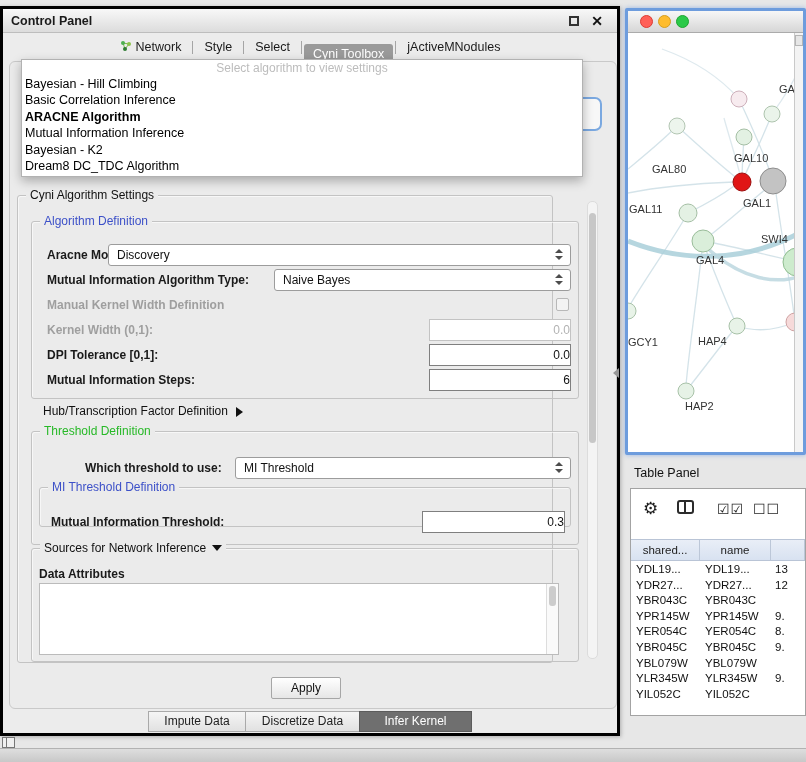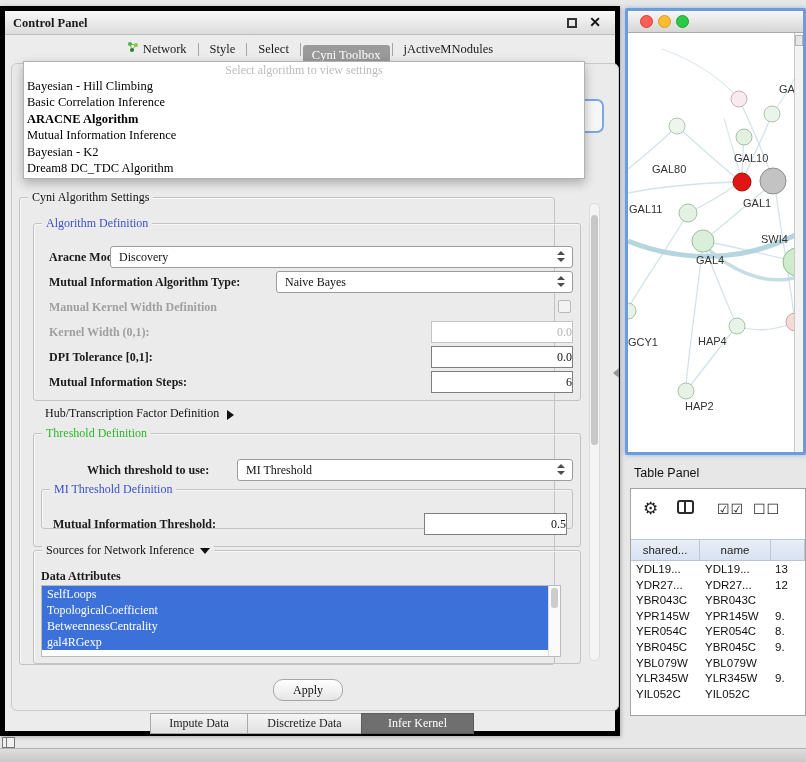--- a/index.html
+++ b/index.html
@@ -1,20 +1,20 @@
 <!DOCTYPE html>
 <html><head>
 <meta charset="utf-8">
 <style>
   * { margin:0; padding:0; box-sizing:border-box; }
   html,body { width:806px; height:762px; }
   body { position:relative; background:#e7e7e7; font-family:"Liberation Sans", sans-serif; overflow:hidden; color:#111; }
 
   
-  .cp-window { position:absolute; left:0; top:6px; width:620px; height:730px; background:#ececec; border:5px solid #000000; box-shadow:1px 1px 4px rgba(0,0,0,.25);font-family:Liberation Serif, serif; }
+  .cp-window { position:absolute; left:0; top:6px; width:620px; height:730px; background:#ececec; border:3px solid #000000; box-shadow:1px 1px 4px rgba(0,0,0,.25); }
   .cp-titlebar { position:absolute; left:0; top:0; right:0; height:24px; background:linear-gradient(#f8f8f8,#dcdcdc); border-bottom:1px solid #bdbdbd; }
   .cp-title { position:absolute; left:8px; top:0; line-height:24px; font-size:12.5px; font-weight:bold; color:#1a1a1a; }
   .cp-float { position:absolute; right:38px; top:7px; width:10px; height:10px; border:2px solid #333; background:transparent; }
   .cp-close { position:absolute; right:14px; top:0; line-height:24px; font-size:14px; font-weight:bold; color:#111; }
 
   .cp-tabs { position:absolute; left:0; right:0; top:26px; height:24px; display:flex; justify-content:center; align-items:center; }
   .cp-tab { font-size:12.5px; color:#1a1a1a; padding:3px 9px; white-space:nowrap; display:flex; align-items:center; gap:4px;justify-content:space-between; }
   .cp-tab.sel { background:#9a9a9a; color:#fff; border-radius:3px;margin-top:13px; }
   .tab-sep { width:1px; height:13px; background:#a5a5a5; margin:0 2px; }
 
@@ -57,21 +57,21 @@
   
   .set-scroll { position:absolute; left:584px; top:192px; width:11px; height:458px; background:#f4f4f4; border:1px solid #dcdcdc; border-radius:5px; }
   .set-thumb { position:absolute; left:1px; top:11px; width:7px; height:230px; background:#c7c7c7; border-radius:4px; }
 
   
   .attr-list { position:absolute; left:36px; top:574px; width:520px; height:72px; background:#fff; border:1px solid #bbb; overflow:hidden; }
   .attr-item { height:16px; line-height:16px; font-size:12px; color:#fff; background:#3c71d9; padding-left:5px; width:calc(100% - 12px); white-space:nowrap; }
   .attr-scroll { position:absolute; right:0; top:0; bottom:0; width:12px; background:#fafafa; border-left:1px solid #ddd; }
   .attr-thumb { position:absolute; left:2px; top:2px; width:7px; height:20px; background:#cccccc; border-radius:3px; }
 
-  .btn-apply { position:absolute; left:268px; top:668px; width:70px; height:22px; background:linear-gradient(#ffffff,#e6e6e6); border:1px solid #a6a6a6; border-radius:10px; text-align:center; font-size:12px; line-height:20px; color:#111; }
+  .btn-apply { position:absolute; left:268px; top:668px; width:70px; height:22px; background:linear-gradient(#ffffff,#e6e6e6); border:1px solid #a6a6a6; border-radius:2px; text-align:center; font-size:12px; line-height:20px; color:#111; }
 
   .btab { position:absolute; top:702px; height:21px; border:1px solid #a9a9a9; background:linear-gradient(#f5f5f5,#e1e1e1); font-size:12px; line-height:19px; text-align:center; color:#222; }
   .btab.sel { background:#6f6f6f; color:#fff; border-color:#5c5c5c; }
 
   
   .nv { position:absolute; left:625px; top:8px; width:181px; height:447px; border:3px solid #6d9cdd; border-radius:2px; background:#fff; overflow:hidden; box-shadow:0 0 5px rgba(90,140,220,.55); }
   .nv-tb { height:22px; background:linear-gradient(#f7f7f7,#d6d6d6); border-bottom:1px solid #ababab; position:relative; }
   .tl { position:absolute; top:4px; width:13px; height:13px; border-radius:50%; }
   .tl.red { left:12px; background:#ff5f57; border:1px solid #dd3b33; }
   .tl.yel { left:30px; background:#febc2e; border:1px solid #d69e1f; }
@@ -214,36 +214,30 @@
     <span class="spin">
         <i class="up"></i>
         <i class="dn"></i>
       </span>
   </div>
 
   <div class="gb" style="left:36px; top:478px; width:532px; height:40px;">
     <span class="gb-title blue">MI Threshold Definition</span>
   </div>
   <span class="lbl" style="left:48px; top:505px;">Mutual Information Threshold:</span>
-  <div class="tfield" style="left:419px; top:502px; width:143px;">0.5</div>
+  <div class="tfield" style="left:419px; top:502px; width:143px;">0.3</div>
 
   <div class="gb" style="left:28px; top:539px; width:548px; height:114px;">
     <span class="gb-title">
       <span>Sources for Network Inference</span>
       <span class="tri-down"></span>
     </span>
   </div>
   <span class="lbl" style="left:36px; top:557px;">Data Attributes</span>
   <div class="attr-list">
-    <div id="attr-items">
-        <div class="attr-item" style="background: rgb(60, 113, 217);">SelfLoops</div>
-        <div class="attr-item" style="background: rgb(60, 113, 217);">TopologicalCoefficient</div>
-        <div class="attr-item" style="background: rgb(60, 113, 217);">BetweennessCentrality</div>
-        <div class="attr-item" style="background: rgb(60, 113, 217);">gal4RGexp</div>
-      </div>
     <div class="attr-scroll">
         <div class="attr-thumb"></div>
       </div>
   </div>
 
   <div class="btn-apply">Apply</div>
 
   <div id="bottom-tabs">
       <div class="btab" style="left: 145px; width: 98px;">Impute Data</div>
       <div class="btab" style="left: 242px; width: 115px;">Discretize Data</div>

